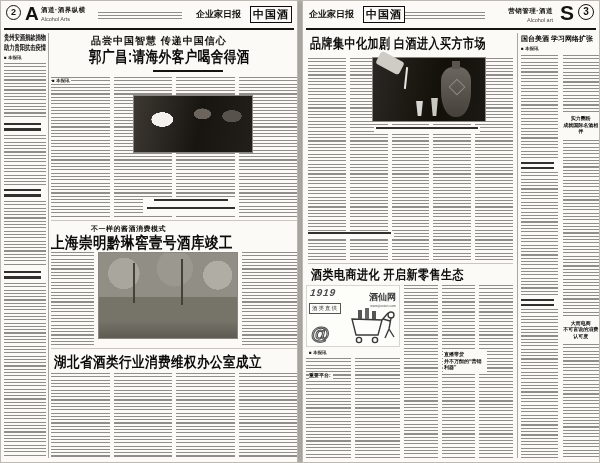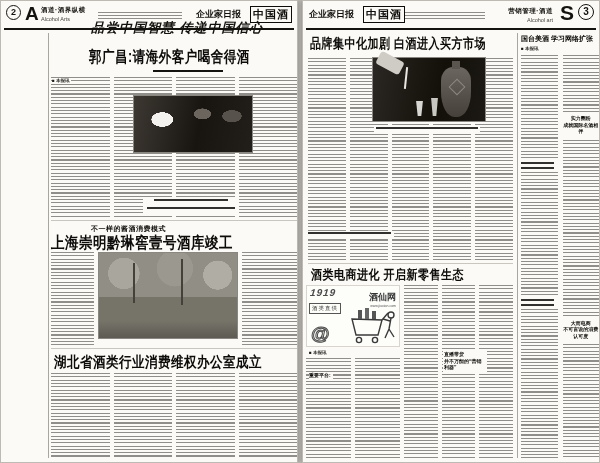--- a/index.html
+++ b/index.html
@@ -57,23 +57,35 @@
       <div class="secline1">酒道·酒界纵横</div>
       <div class="secline2">Alcohol Arts</div>
     </div>
     <div class="abs gt" style="left:97px;top:11px;width:84px;height:8px;"></div>
     <div class="abs masthead" style="right:5px;top:5px;">
       <span class="mh-name">企业家日报</span>
       <span class="mh-box">中国酒</span>
     </div>
     <div class="abs hdr-rule" style="left:3px;right:3px;top:27px;"></div>
 
+    <div class="abs" style="left:3px;top:32px;width:42px;height:425px;display:flex;flex-direction:column;">
+      <div class="head" style="font-size:7.5px;line-height:9.5px;transform:scaleX(.7);">贵州安酒捐款捐物</div>
+      <div class="head" style="font-size:7.5px;line-height:9.5px;transform:scaleX(.7);">助力贵阳抗击疫情</div>
+      <div class="marker" style="margin:3px 0 3px 0;">■ 本报讯</div>
+      <div class="g" style="height:56px;"></div>
+      <div class="gb" style="height:8px;width:88%;margin:4px 0;"></div>
+      <div class="g" style="height:50px;"></div>
+      <div class="gb" style="height:8px;width:88%;margin:4px 0;"></div>
+      <div class="g" style="height:66px;"></div>
+      <div class="gb" style="height:8px;width:88%;margin:4px 0;"></div>
+      <div class="g" style="flex:1;"></div>
+    </div>
     <div class="abs vline" style="left:47px;top:32px;height:425px;"></div>
 
-    <div class="abs kicker" style="left:90px;top:18px;font-size:13px;letter-spacing:1px;font-style:italic;">品尝中国智慧 传递中国信心</div>
+    <div class="abs kicker" style="left:90px;top:33px;font-size:10px;letter-spacing:1px;">品尝中国智慧 传递中国信心</div>
     <div class="abs head" style="left:88px;top:46px;font-size:12.5px;letter-spacing:.5px;transform:scaleY(1.25);">郭广昌:请海外客户喝舍得酒</div>
     <div class="abs" style="left:152px;top:69px;width:70px;height:2px;background:#15130f;"></div>
     <div class="abs cols" style="left:50px;top:76px;width:246px;height:140px;">
       <div class="g"></div>
       <div class="g"></div>
       <div class="g"></div>
       <div class="g"></div>
     </div>
     <div class="abs marker mask" style="left:51px;top:77px;padding:0 2px 1px 0;">■ 本报讯</div>
     <div class="abs photo" id="photoA1" style="left:132px;top:94px;width:120px;height:58px;"></div>

